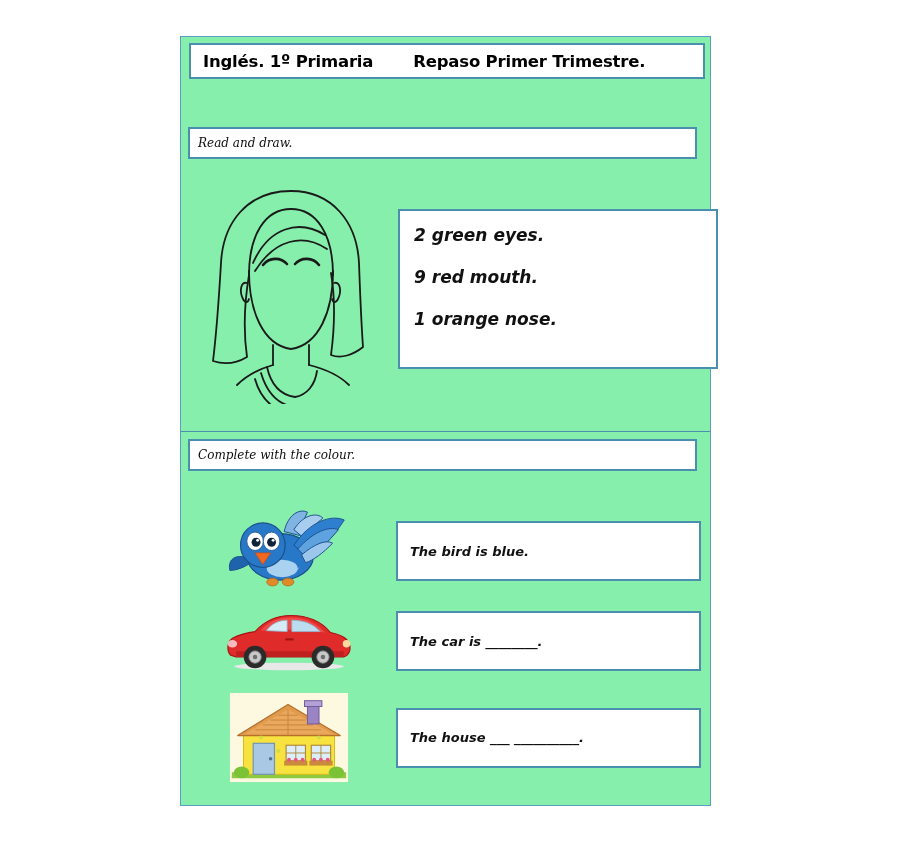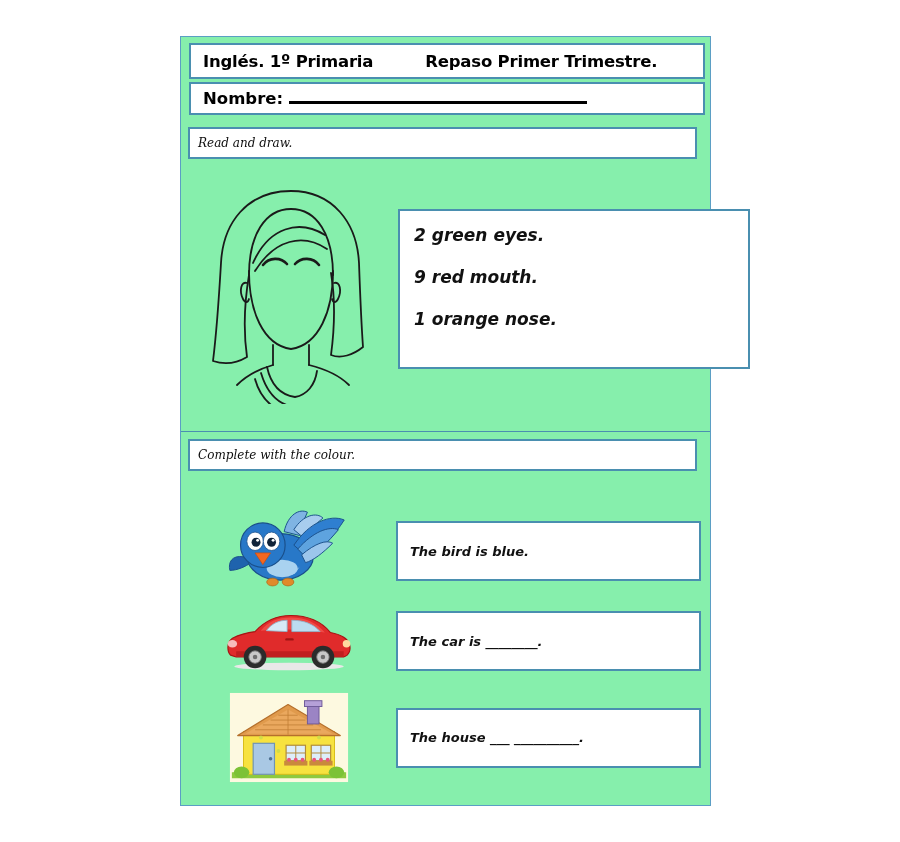--- a/index.html
+++ b/index.html
@@ -46,21 +46,21 @@
   }
   .header-text {
     font-family: "DejaVu Sans", sans-serif;
     font-weight: bold;
     font-size: 16.5px;
     color: #000000;
     letter-spacing: -0.2px;
     white-space: nowrap;
   }
   #subject-title { margin-left: 12px; }
-  #term-title { margin-left: 52px; }
+  #term-title { margin-left: 40px; }
 
   #nombre-box {
     left: 8px;
     top: 45px;
     width: 516px;
     height: 33px;
     display: flex;
     align-items: center;
   }
   #nombre-label {
@@ -113,21 +113,21 @@
   #face-art {
     position: absolute;
     left: 22px;
     top: 142px;
     width: 175px;
     height: 225px;
   }
   #exercise-box {
     left: 217px;
     top: 172px;
-    width: 352px;
+    width: 320px;
     height: 160px;
     padding: 14px 0 0 14px;
   }
   .exercise-line {
     font-family: "DejaVu Sans", sans-serif;
     font-style: italic;
     font-weight: bold;
     font-size: 17px;
     color: #111111;
     margin-bottom: 22px;
@@ -178,24 +178,20 @@
 </head>
 <body>
 
 <div id="worksheet">
 
   <div class="box" id="header-box">
     <span class="header-text" id="subject-title">Inglés. 1º Primaria</span>
     <span class="header-text" id="term-title">Repaso Primer Trimestre.</span>
   </div>
 
-  <div class="box" id="nombre-box">
-    <span id="nombre-label">Nombre:</span>
-    <span id="nombre-rule"></span>
-  </div>
 
   <div class="box instruction-box" id="instruction-1">
     <span class="instruction-text">Read and draw.</span>
   </div>
 
   <div id="face-art">
     <svg viewBox="0 0 175 225" width="175" height="225">
       <g fill="none" stroke="#1a1a1a" stroke-width="1.8" stroke-linecap="round" stroke-linejoin="round">
 
         <path d="M88 12 C44 12 20 44 18 84 C16 118 14 150 10 182 C22 186 34 184 44 178

